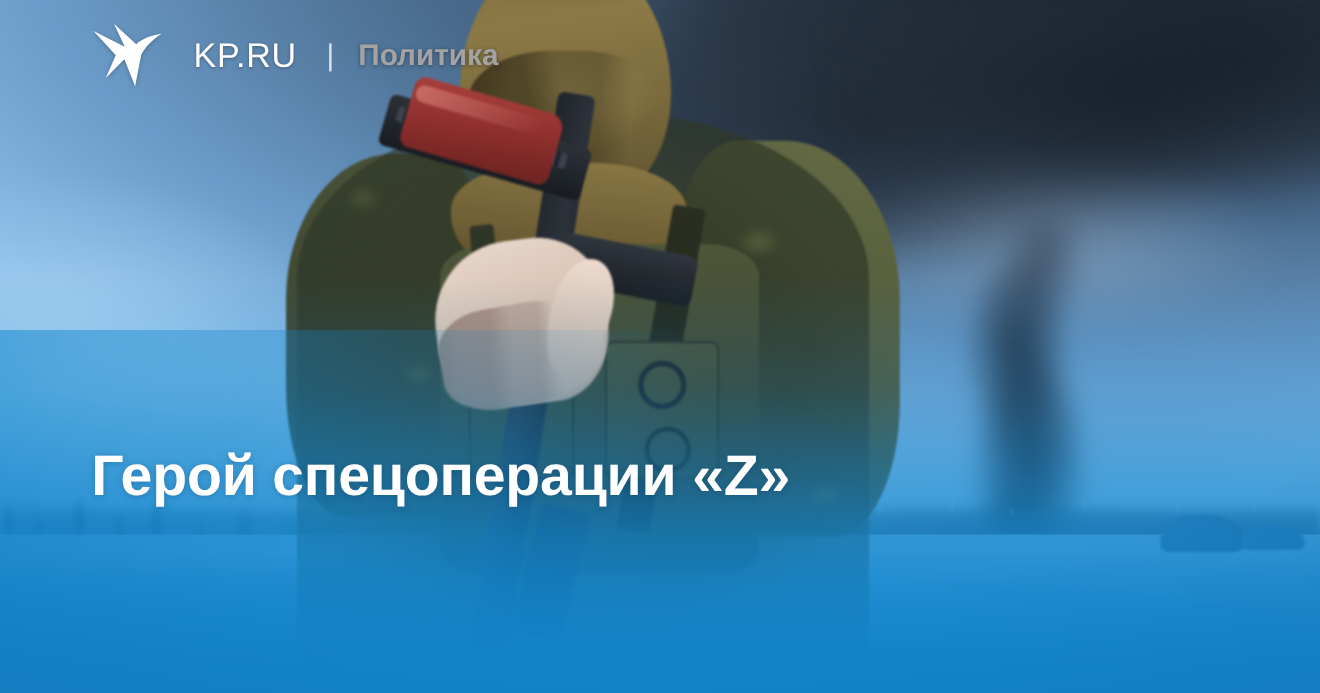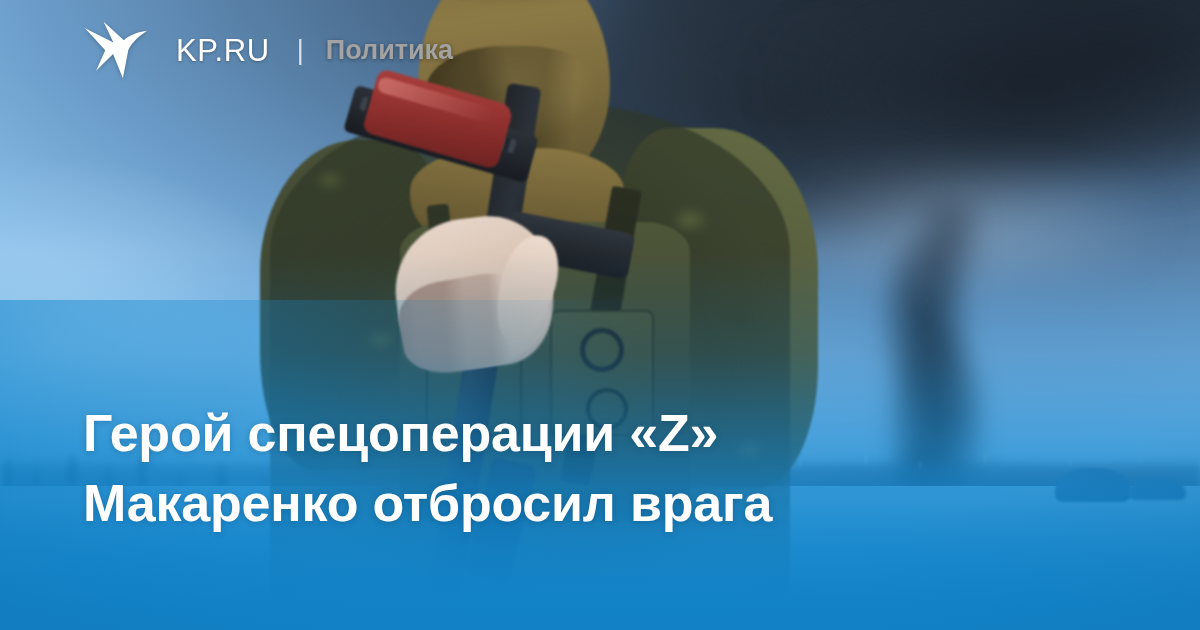--- a/index.html
+++ b/index.html
@@ -439,16 +439,15 @@
         <path fill="#ffffff" d="M2.5 12.5 L46 34.5 L31 2.5 L62 31 C70 24 80 19 97.5 16.5 C86 24 75.5 33.5 69 45.5 L60.5 89.5 L45.5 52 L19.5 78 L33.5 46.5 L2.5 12.5 Z"></path>
       </svg>
     </span>
     <span class="brand">KP.RU</span>
     <span class="divider">|</span>
     <span class="rubric">Политика</span>
   </div>
 
   <div class="headline">
     <span class="ln">Герой спецоперации «Z»</span>
-    <span class="ln">Макаренко отбросил врага</span>
   </div>
 
 </div>
 
 </body></html>

